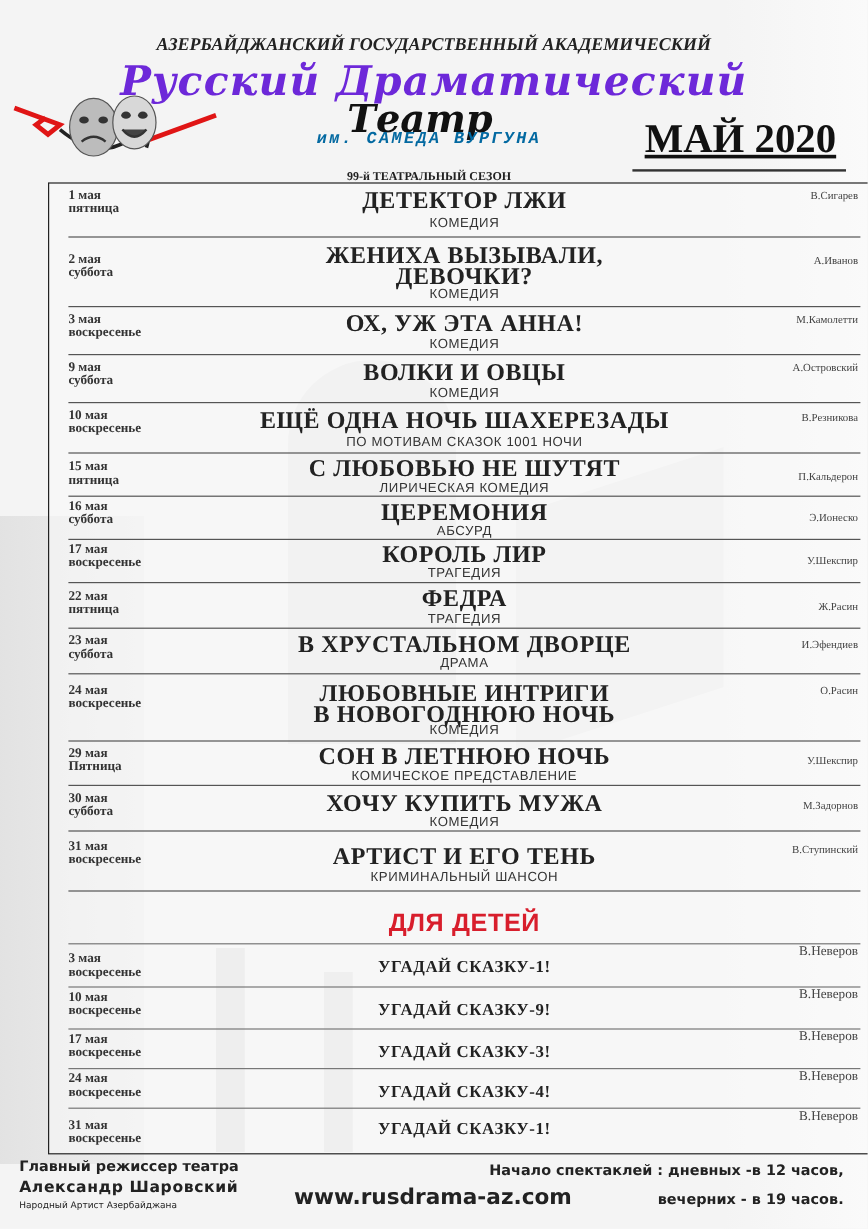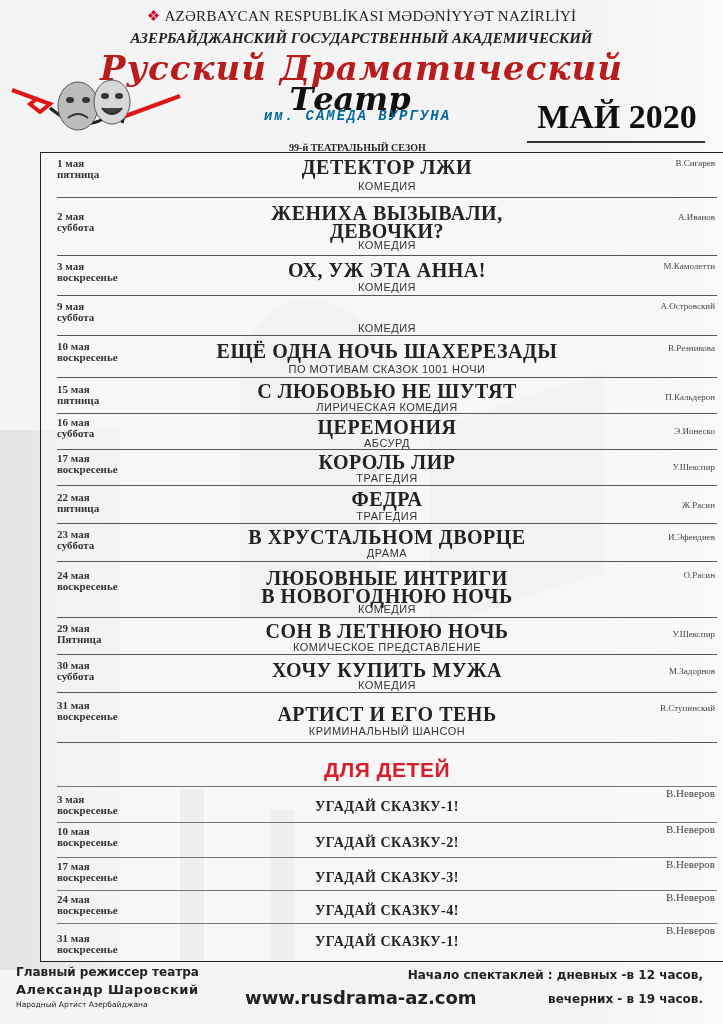--- a/index.html
+++ b/index.html
@@ -28,39 +28,40 @@
     font-size: 15px; letter-spacing: .3px; color: #222;
   }
   .ministry .orn { color: #c8102e; font-size: 15px; margin-right: 4px; }
   .sub1 {
     position: absolute; left: 0; right: 0; top: 30px; text-align: center;
     font-size: 15px; font-weight: bold; font-style: italic; color: #222;
   }
   .main-title {
     position: absolute; left: 60px; right: 60px; top: 48px; text-align: center;
     font-size: 34px; font-weight: bold; font-style: italic; letter-spacing: 1px;
-    font-family: "DejaVu Serif", serif; color: #b91c1c;
+    font-family: "DejaVu Serif", serif; color: #6d28d9;
   }
   .main-title2 {
     position: absolute; left: 260px; width: 180px; top: 80px; text-align: center;
     font-size: 32px; font-weight: bold; font-style: italic;
     font-family: "DejaVu Serif", serif; color: #111;
   }
   .named {
     position: absolute; left: 215px; width: 285px; top: 108px; text-align: center;
     font-family: Liberation Mono, monospace; font-size: 14px; font-weight: bold; font-style: italic; letter-spacing: 2px; color: #0369a1;
   }
   .season {
     position: absolute; left: 215px; width: 285px; top: 126px; text-align: center;
     font-size: 10px; font-weight: bold; color: #222; margin-top: 16px;
   }
   .month {
     position: absolute; left: 522px; width: 190px; top: 98px; text-align: center;
     font-size: 34px; font-weight: bold; color: #111;
     font-family: "Liberation Serif", serif;
+    text-decoration: underline;
   }
   .month-underline { position: absolute; left: 527px; width: 178px; top: 141px; height: 2px; background: #333; }
 
   .masks { position: absolute; left: 10px; top: 78px; width: 175px; height: 60px; }
 
   
   .schedule {
     position: absolute; left: 16px; top: 152px; width: 694px; height: 810px;
     border: 1.5px solid #222; background: rgba(250,250,250,0.55); margin-left: 24px;
   }
@@ -104,23 +105,20 @@
 <div class="bg-deco">
   <div class="shape s1"></div>
     <div class="shape s2"></div>
     <div class="shape s3"></div>
   <div class="shape s4"></div>
     <div class="shape s5"></div>
     <div class="shape s6"></div>
 </div>
 
 <header class="header">
-  <div class="ministry">
-    <span class="orn">❖</span><span>AZƏRBAYCAN RESPUBLİKASI MƏDƏNİYYƏT NAZİRLİYİ</span>
-  </div>
   <div class="sub1">АЗЕРБАЙДЖАНСКИЙ ГОСУДАРСТВЕННЫЙ  АКАДЕМИЧЕСКИЙ</div>
   <div class="main-title">Русский Драматический</div>
   <div class="main-title2">Театр</div>
   <div class="named">им.  САМЕДА  ВУРГУНА</div>
   <div class="season">99-й ТЕАТРАЛЬНЫЙ СЕЗОН</div>
   <div class="month">МАЙ 2020</div>
   <div class="month-underline"></div>
 
   <svg class="masks" viewBox="0 0 175 60">
     <path d="M2 12 L40 26 L30 34 L20 26 L28 20" stroke="#e01515" stroke-width="4" fill="none"></path>
@@ -168,20 +166,21 @@
     <div class="title" style="top:4px">ОХ, УЖ ЭТА АННА!</div>
     <div class="genre" style="top:25px">КОМЕДИЯ</div>
     <div class="author" style="top:5px">М.Камолетти</div>
   </div>
 
   <div class="row" style="top:143px;height:40px">
     <div class="date">
         <div>9 мая</div>
         <div>суббота</div>
       </div>
+    <div class="title" style="top:5px">ВОЛКИ И ОВЦЫ</div>
     <div class="genre" style="top:26px">КОМЕДИЯ</div>
     <div class="author" style="top:5px">А.Островский</div>
   </div>
 
   <div class="row" style="top:183px;height:42px">
     <div class="date">
         <div>10 мая</div>
         <div>воскресенье</div>
       </div>
     <div class="title" style="top:5px;left:90px;right:90px">ЕЩЁ ОДНА НОЧЬ ШАХЕРЕЗАДЫ</div>
@@ -288,21 +287,21 @@
         <div>воскресенье</div>
       </div>
     <div class="title">УГАДАЙ СКАЗКУ-1!</div>
     <div class="author">В.Неверов</div>
   </div>
   <div class="kid-row" style="top:669px;height:35px">
     <div class="date">
         <div>10 мая</div>
         <div>воскресенье</div>
       </div>
-    <div class="title">УГАДАЙ СКАЗКУ-2!</div>
+    <div class="title">УГАДАЙ СКАЗКУ-9!</div>
     <div class="author">В.Неверов</div>
   </div>
   <div class="kid-row" style="top:704px;height:33px">
     <div class="date">
         <div>17 мая</div>
         <div>воскресенье</div>
       </div>
     <div class="title">УГАДАЙ СКАЗКУ-3!</div>
     <div class="author">В.Неверов</div>
   </div>

